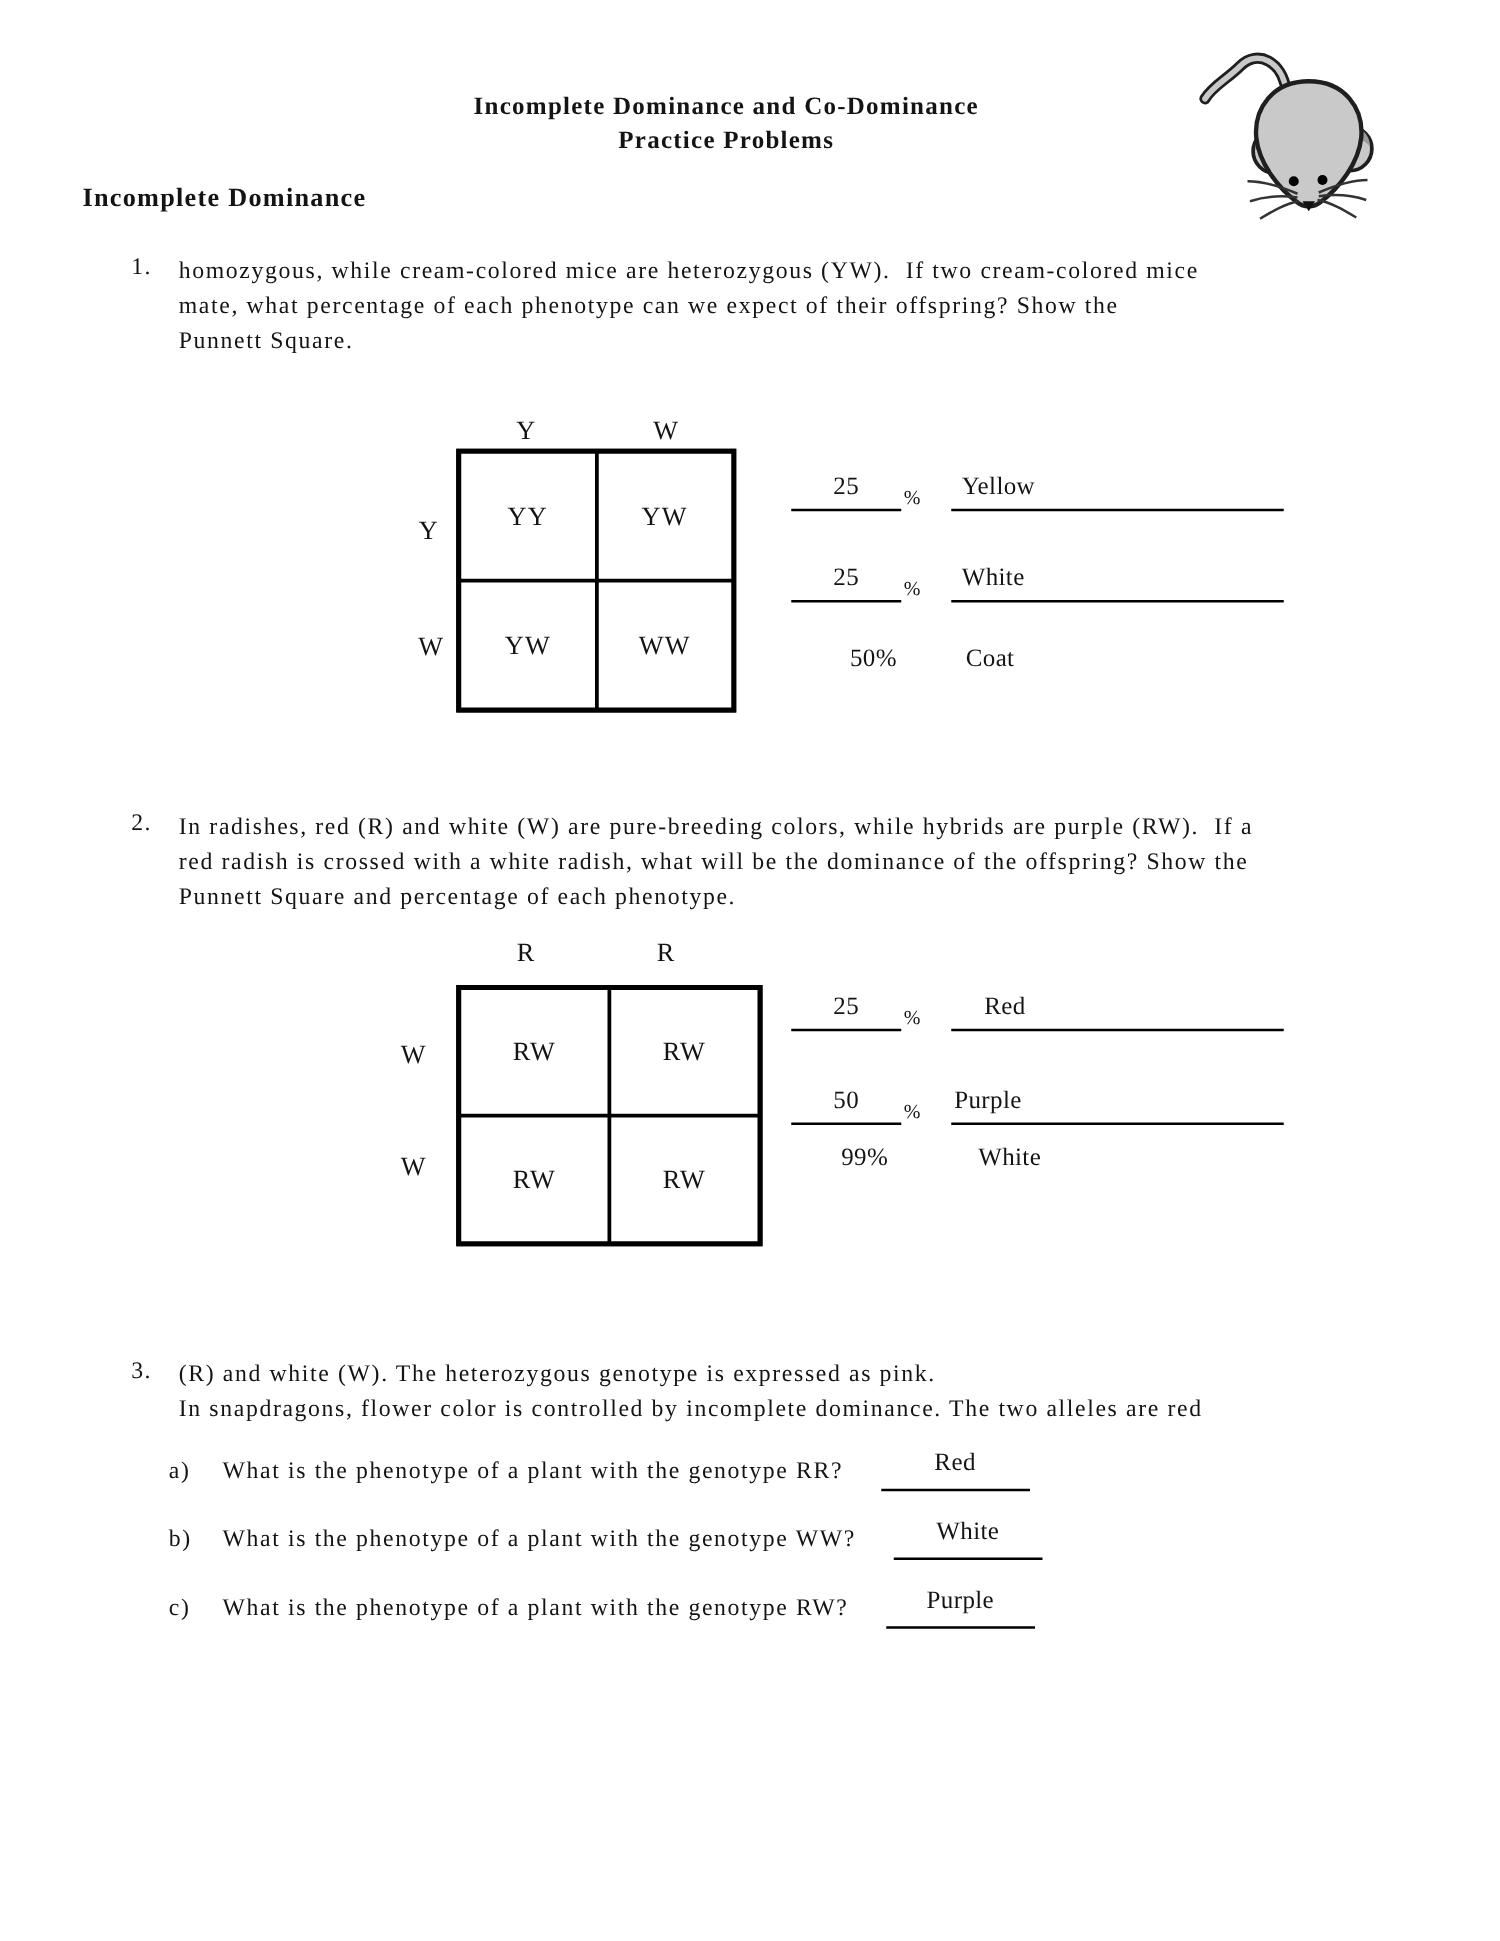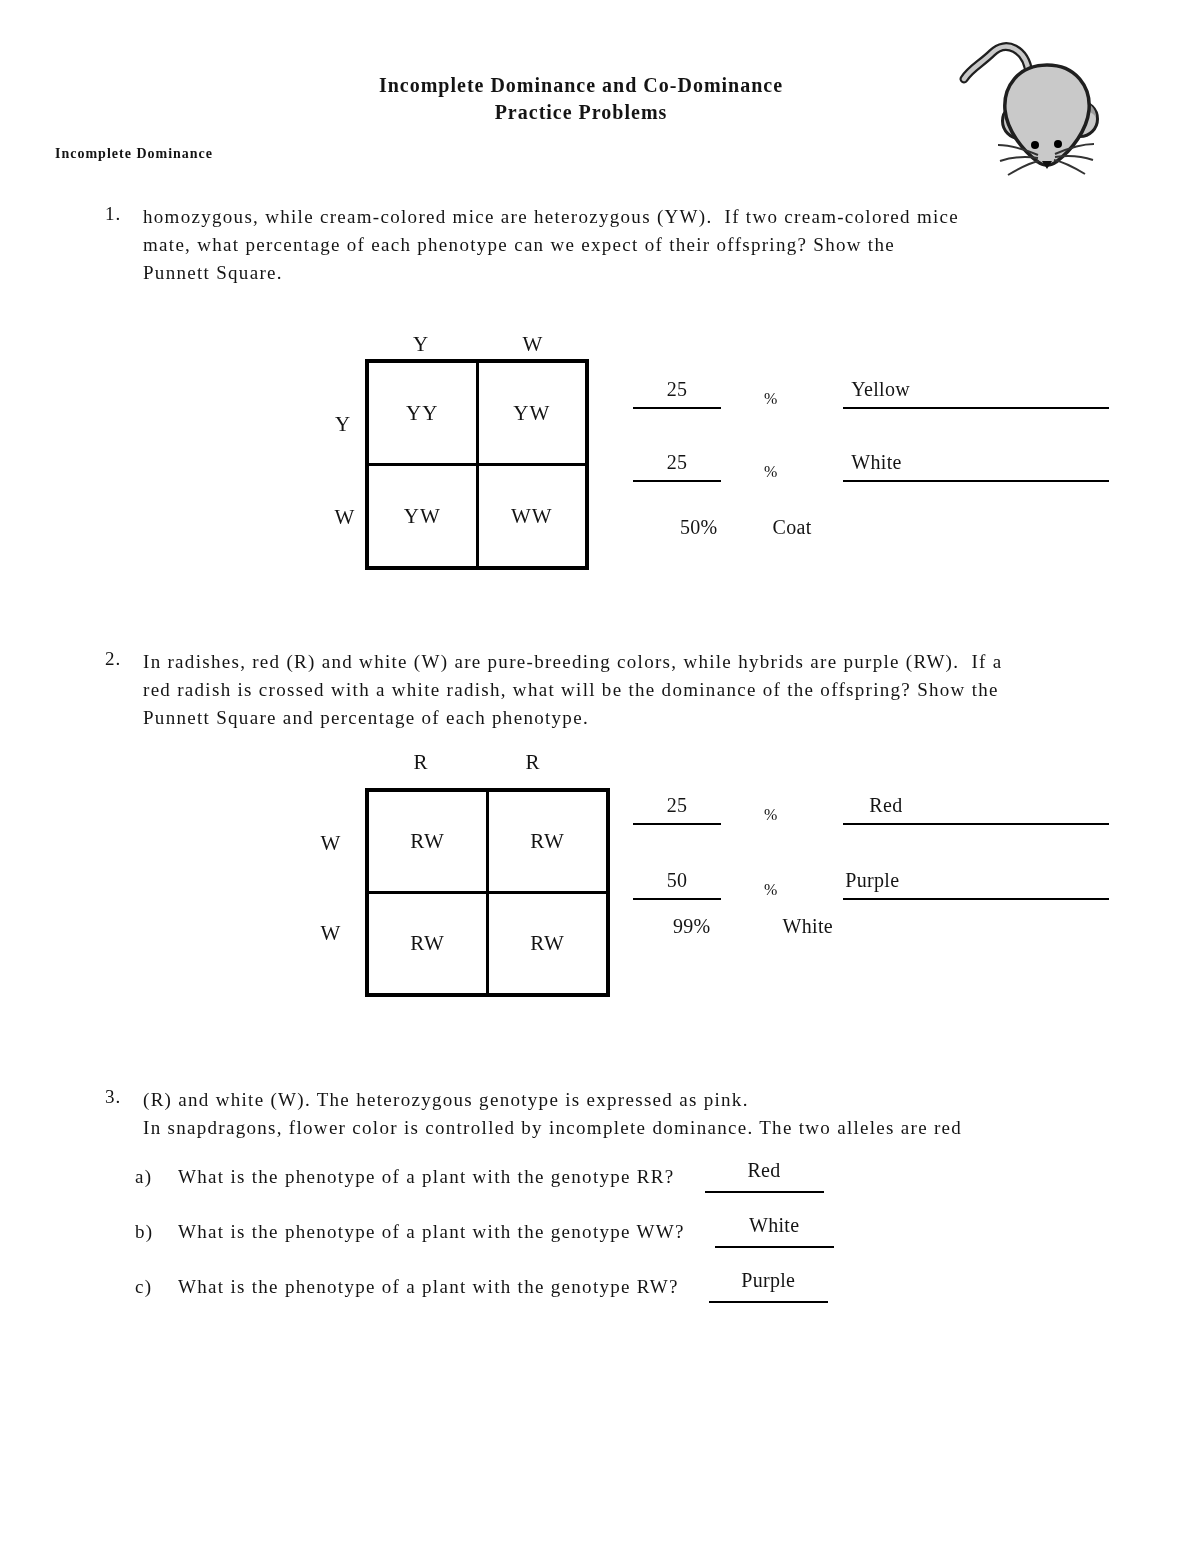--- a/index.html
+++ b/index.html
@@ -13,21 +13,21 @@
     overflow:hidden;
     padding-left:15px;
   }
   .abs{position:absolute;}
 
   
   .title-wrap{left:0;top:72px;width:1162px;text-align:center;}
   .title-line{font-size:20px;font-weight:bold;letter-spacing:1px;line-height:27px;white-space:pre;}
 
   
-  .section-heading{left:55px;top:146px;font-size:14px;font-weight:bold;letter-spacing:1px;}
+  .section-heading{left:66px;top:146px;font-size:21px;font-weight:bold;letter-spacing:1px;}
 
   
   .pnum{font-size:19px;letter-spacing:1px;}
   .para{line-height:28px;}
   .pline{font-size:19px;letter-spacing:1.3px;white-space:pre;height:28px;}
 
   
   .punnett{
     display:grid;
     grid-template-columns:1fr 1fr;
@@ -41,21 +41,21 @@
     background:#fff;
     display:flex;
     align-items:center;
     justify-content:center;
     font-size:21px;
     letter-spacing:1px;
   }
   .plabel{font-size:21px;letter-spacing:1px;text-align:center;}
 
   
-  .ansrow{display:flex;align-items:flex-end;gap:41px;}
+  .ansrow{display:flex;align-items:flex-end;}
   .blank{border-bottom:2.5px solid #000;box-sizing:content-box;}
   .blank.short{width:88px;text-align:center;}
   .blank.long{width:266px;margin-left:25px;text-align:left;}
   .ansval,.anslabel{display:inline-block;font-size:20px;padding-bottom:6px;letter-spacing:0.3px;}
   .pct{font-size:16px;margin-left:2px;align-self:flex-end;padding-bottom:1px;}
   .plainrow .pv{font-size:20px;letter-spacing:0.3px;}
 
   
   .subq{display:flex;align-items:flex-start;font-size:19px;letter-spacing:1.3px;}
   .subq-letter{width:43px;flex:none;}

